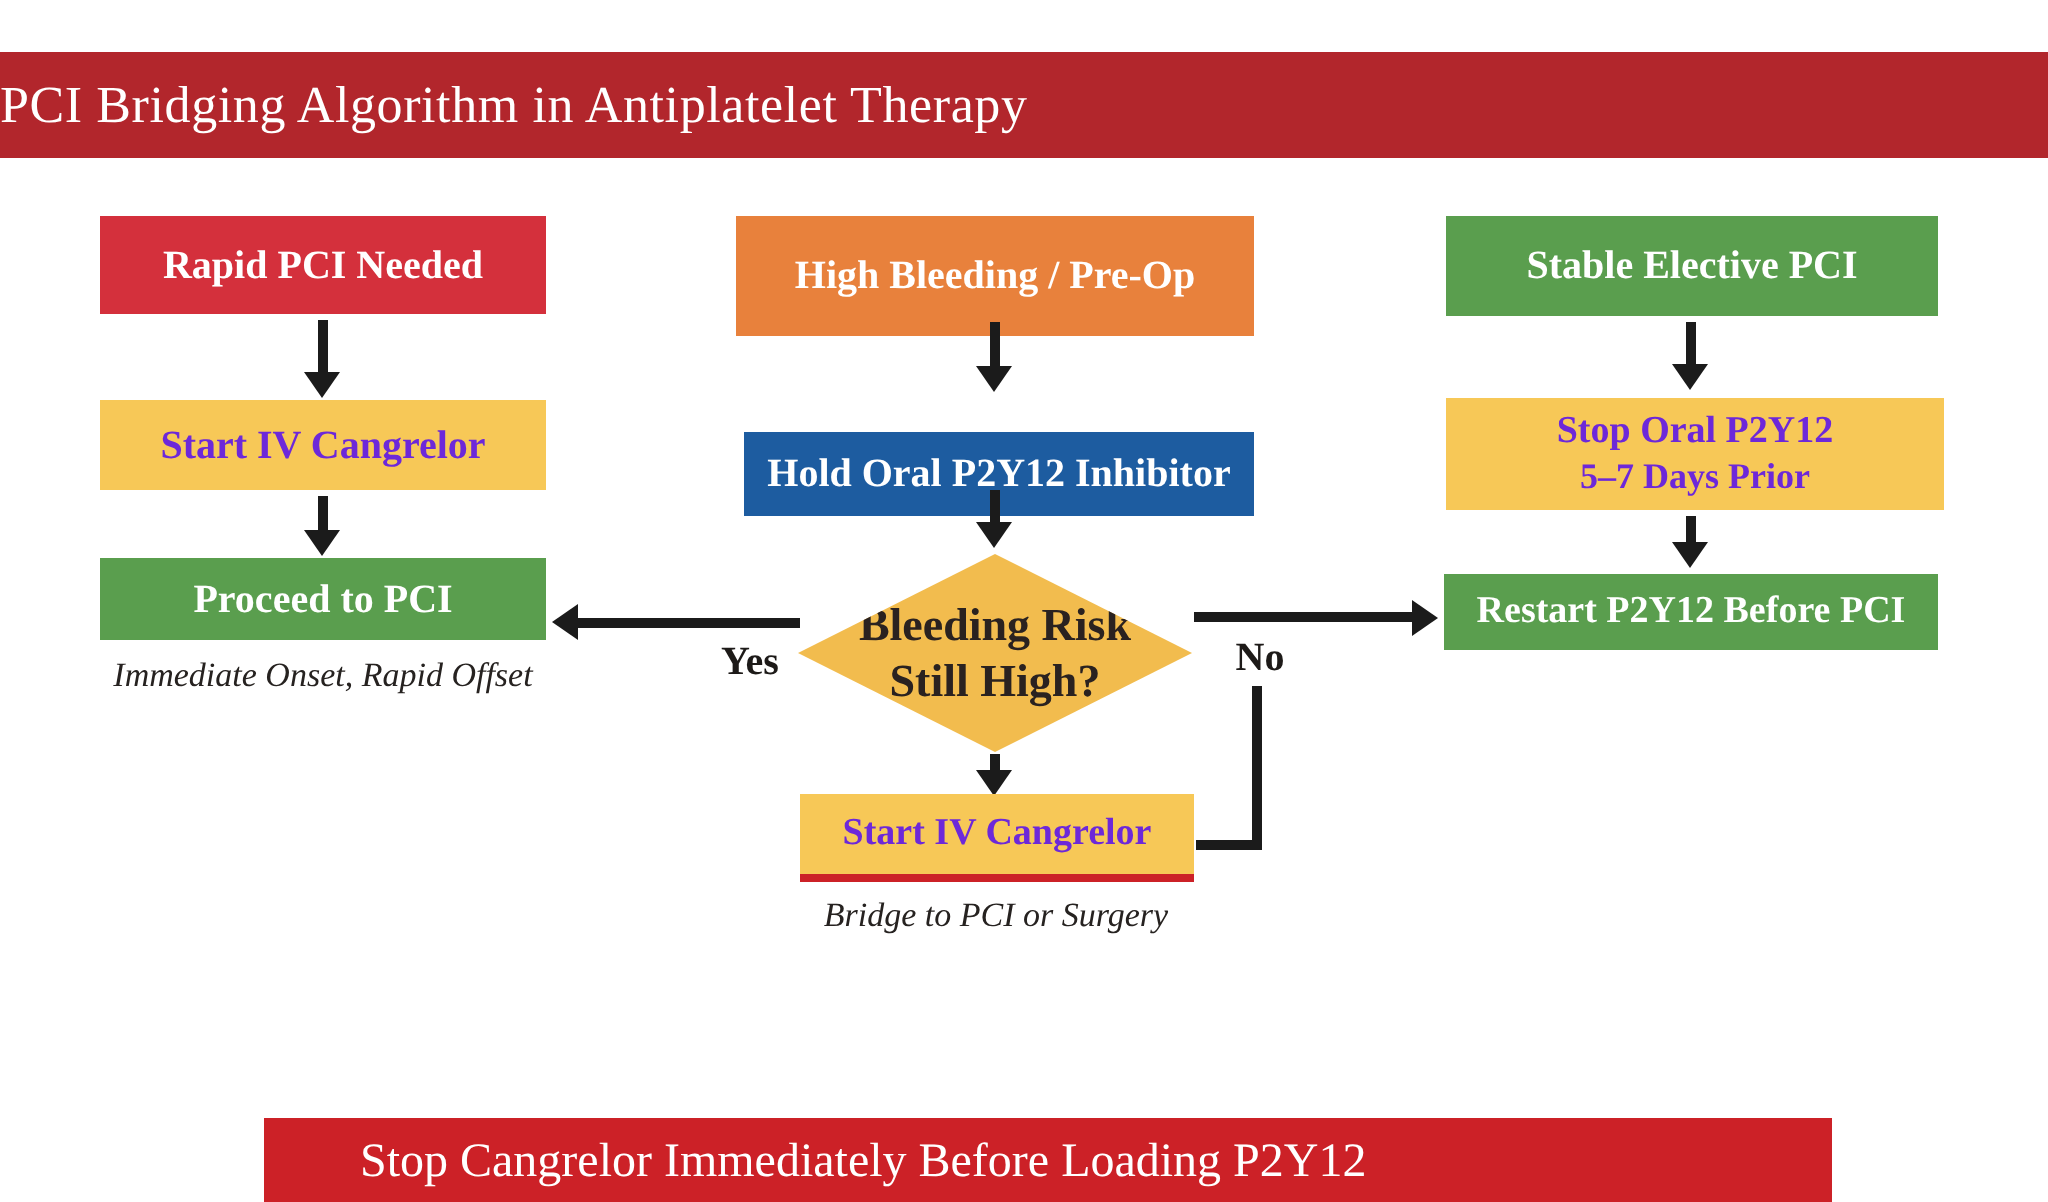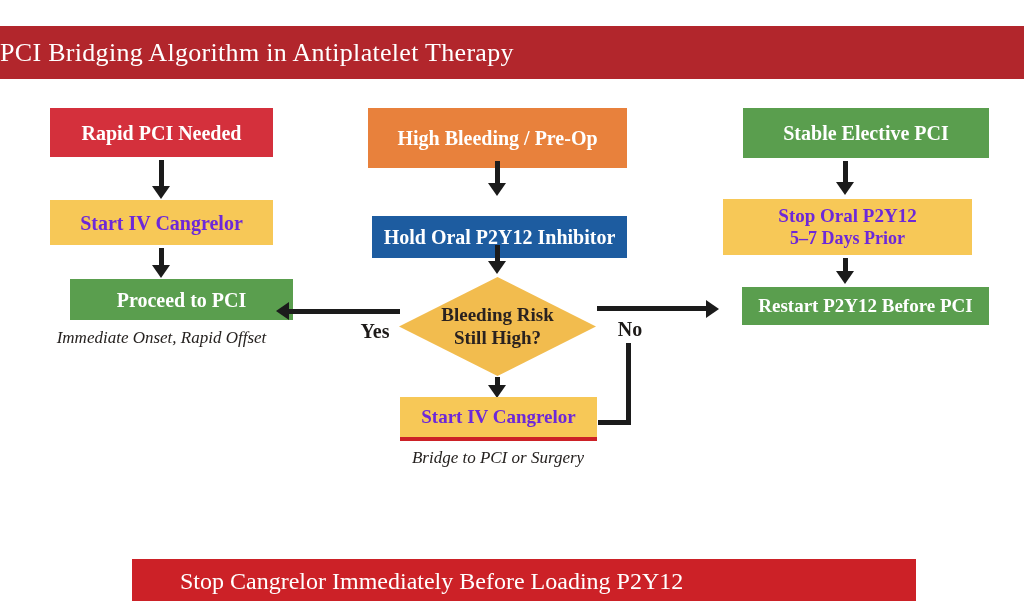--- a/index.html
+++ b/index.html
@@ -15,29 +15,29 @@
   .banner.top { left:0; top:0; width:1024px; height:53px; font-size:26px; letter-spacing:.3px; background:#b2262c; }
   .banner.bottom { left:132px; top:533px; width:736px; height:44px; font-size:24px; background:#cc2127; }
   .node {
     position:absolute; display:flex; flex-direction:column; align-items:center; justify-content:center;
     font-weight:bold; text-align:center; line-height:1.2;
   }
   .node.white { color:#ffffff; }
   .node.dark  { color:#6d28d9;justify-content:center; }
   .red    { background:#d4303c; }
   .yellow { background:#f7c857; }
-  .green  { background:#5a9e4e;margin-left:20px; }
+  .green  { background:#5a9e4e; }
   .orange { background:#e8813c; }
   .blue   { background:#1d5ca0; }
   .diamond {
     position:absolute; left:399px; top:277px; width:197px; height:99px;
     background:#f2bc4e;
     clip-path:polygon(50% 0, 100% 50%, 50% 100%, 0 50%);
     display:flex; flex-direction:column; align-items:center; justify-content:center;
-    font-weight:bold; color:#2a2220; font-size:19px; line-height:1.2; text-align:left;
+    font-weight:bold; color:#2a2220; font-size:23px; line-height:1.2; text-align:left;
   }
   .note {
     position:absolute; font-style:italic; font-size:17px; color:#262220; text-align:center; font-weight:normal;
   }
   .stem-v { position:absolute; width:5px; background:#1b1b1b; }
   .stem-h { position:absolute; height:5px; background:#1b1b1b; }
   .head-down {
     position:absolute; width:0; height:0;
     border-left:9px solid transparent; border-right:9px solid transparent;
     border-top:13px solid #1b1b1b;

